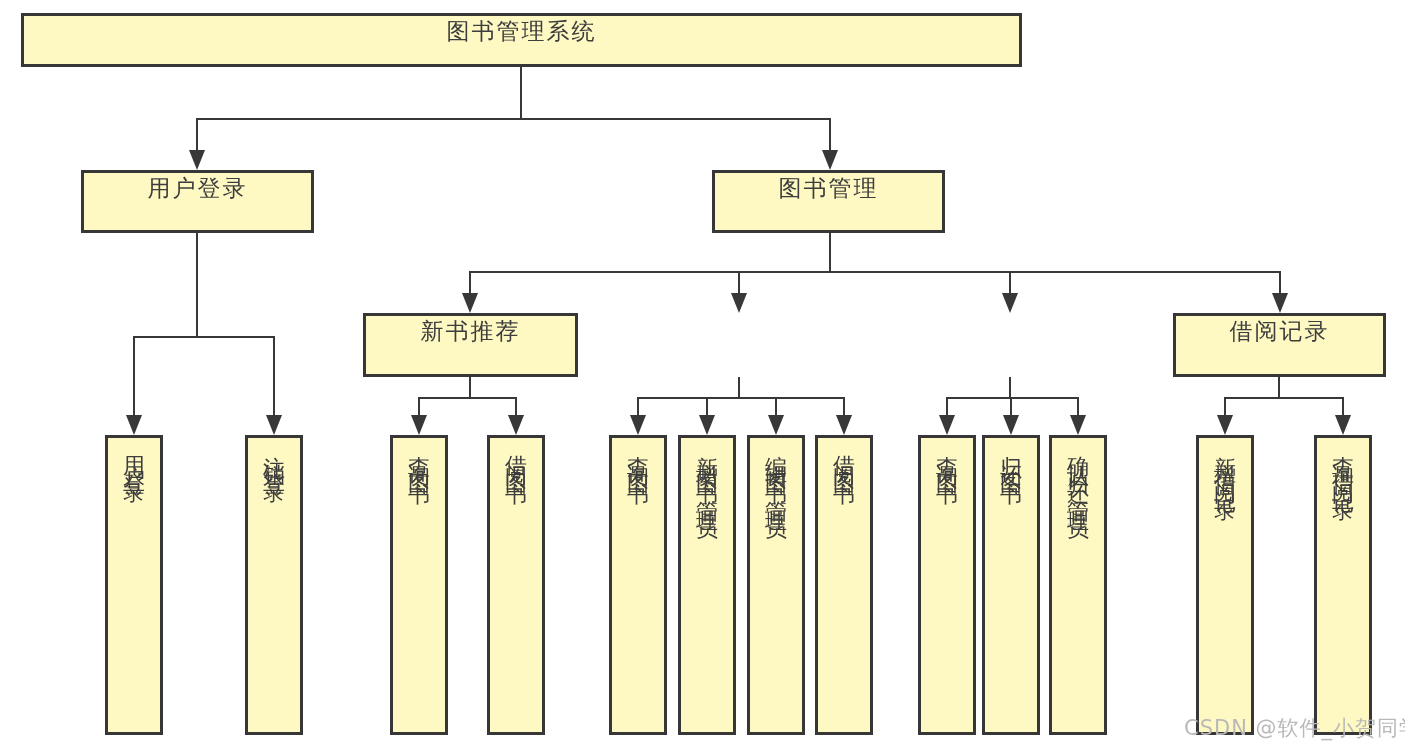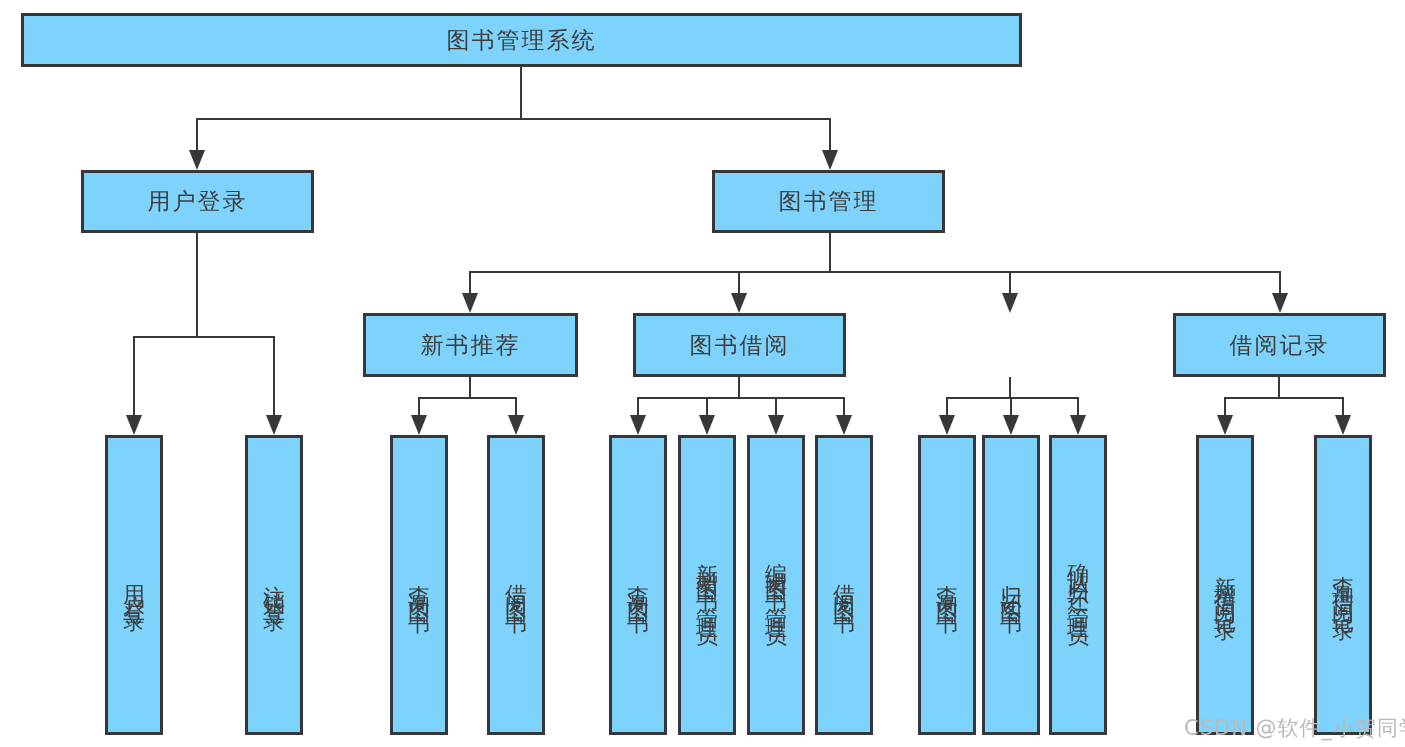--- a/index.html
+++ b/index.html
@@ -7,23 +7,23 @@
     --background:#ffffff; --watermark:#b9b9b9;
   }
   html,body{margin:0;padding:0;background:var(--background);}
   #stage{
     position:relative; width:1405px; height:747px; overflow:hidden;
     background:var(--background);
     font-family:"DejaVu Sans","Liberation Sans",sans-serif;
     color:var(--text);
   }
   .box{
-    position:absolute; box-sizing:border-box; background:#7dd3fc;
+    position:absolute; box-sizing:border-box; background:#fef9c3;
     border:3px solid var(--box-border);
-    display:flex; align-items:center; justify-content:center;
+    display:flex; justify-content:center;
   }
   .box.h{font-size:23px; letter-spacing:2px; white-space:nowrap;}
   .box.v .vtext{
     writing-mode:vertical-rl; text-orientation:mixed;
     font-size:22px; letter-spacing:9px; line-height:1;
   }
   .hl{position:absolute; height:2px; background:var(--line);}
   .vl{position:absolute; width:2px; background:var(--line);}
   .arrow{
     position:absolute; width:0; height:0;
@@ -50,23 +50,20 @@
   </div>
 
   <div class="box h" style="left:363px;top:313px;width:215px;height:64px">
     <span>新书推荐</span>
   </div>
 
   <div class="box h" style="left:712px;top:170px;width:233px;height:63px">
     <span>图书管理</span>
   </div>
 
-  <div class="box h" style="left:633px;top:313px;width:213px;height:64px">
-    <span>图书借阅</span>
-  </div>
 
 
   <div class="box h" style="left:1173px;top:313px;width:213px;height:64px">
     <span>借阅记录</span>
   </div>
 
   <div class="box v" style="left:105px;top:435px;width:58px;height:300px">
     <span class="vtext">用户登录</span>
   </div>
   <div class="box v" style="left:245px;top:435px;width:58px;height:300px">

